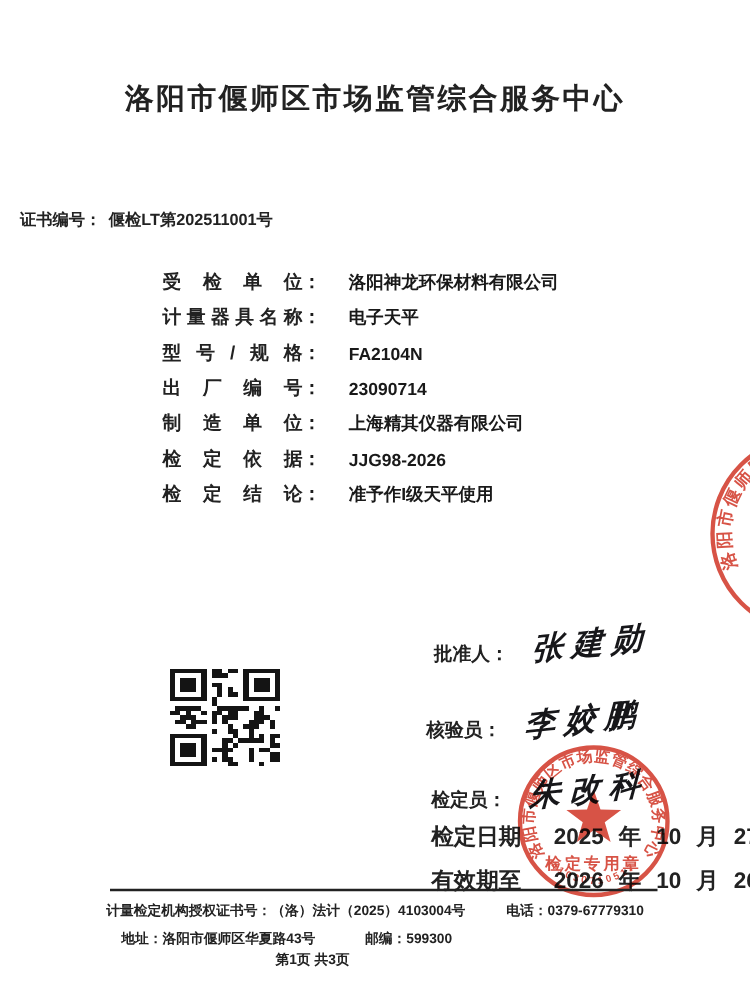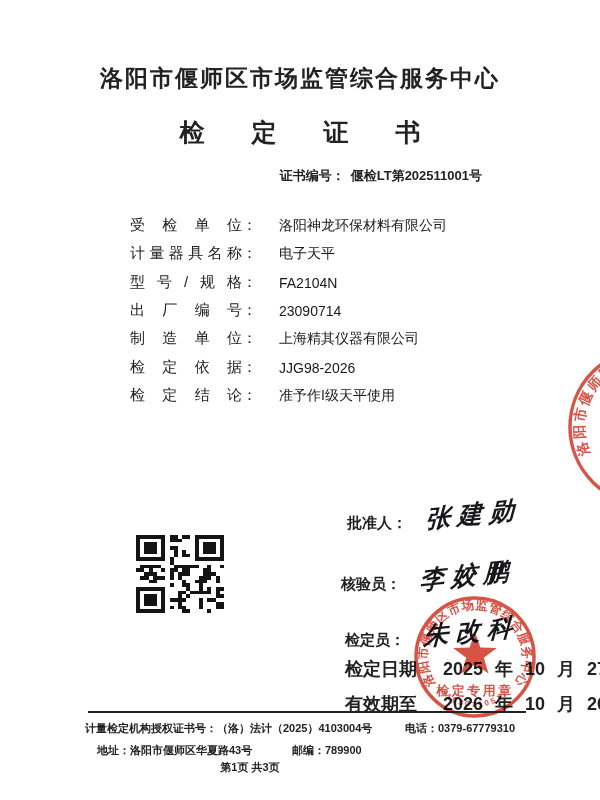--- a/index.html
+++ b/index.html
@@ -12,25 +12,25 @@
   .abs{position:absolute;}
   .org-title{
     top:63px;left:0;width:600px;text-align:center;
     font-size:23px;font-weight:bold;letter-spacing:2px;color:#222;
   }
   .doc-title{
     top:116px;left:0;width:600px;text-align:center;
     font-size:25px;font-weight:bold;letter-spacing:20px;text-indent:20px;color:#222;
   }
   .cert-line{
-    top:167px;left:6px;width:476px;text-align:right;
+    top:167px;left:16px;width:476px;text-align:left;
     font-size:13px;font-weight:bold;color:#222;
   }
   .cert-line .v{margin-left:6px;}
-  .field-row{left:130px;height:22px;font-weight:normal;white-space:nowrap;}
+  .field-row{left:130px;height:22px;font-weight:bold;white-space:nowrap;}
   .flabel{
     display:inline-block;width:112px;font-size:15px;
     text-align:justify;text-align-last:justify;vertical-align:middle;color:#222;
   }
   .fcolon{display:inline-block;font-size:15px;vertical-align:middle;}
   .fvalue{display:inline-block;margin-left:22px;font-size:14px;vertical-align:middle;color:#191919;}
   .sig-row{font-weight:bold;font-size:15px;color:#222;white-space:nowrap;}
   .sig-name{
     display:inline-block;margin-left:18px;font-size:25px;font-weight:bold;
     font-style:italic;letter-spacing:7px;color:#17171a;
@@ -44,21 +44,20 @@
   .stamp{mix-blend-mode:multiply;opacity:0.88;pointer-events:none;}
   #qr{left:136px;top:535px;width:88px;height:78px;}
   #qr svg{display:block;}
 </style>
 </head>
 <body>
 
 <div id="page">
 
   <div class="abs org-title">洛阳市偃师区市场监管综合服务中心</div>
-  <div class="abs doc-title">检 定 证 书</div>
 
   <div class="abs cert-line">
     <span>证书编号：</span><span class="v">偃检LT第202511001号</span>
   </div>
 
   <div class="abs field-row" style="top:216px">
     <span class="flabel">受检单位</span><span class="fcolon">：</span><span class="fvalue">洛阳神龙环保材料有限公司</span>
   </div>
   <div class="abs field-row" style="top:244px">
     <span class="flabel">计量器具名称</span><span class="fcolon">：</span><span class="fvalue">电子天平</span>
@@ -242,16 +241,16 @@
     <text font-size="8" font-weight="bold" fill="#d23b2c" letter-spacing="2.5">
       <textPath href="#serialArc" startOffset="50%" text-anchor="middle">41030710517</textPath>
     </text>
   </svg>
 
   <div class="abs divider"></div>
 
   <div class="abs foot" style="left:85px;top:721px">计量检定机构授权证书号：（洛）法计（2025）4103004号</div>
   <div class="abs foot" style="left:405px;top:721px">电话：0379-67779310</div>
   <div class="abs foot" style="left:97px;top:743px">地址：洛阳市偃师区华夏路43号</div>
-  <div class="abs foot" style="left:292px;top:743px">邮编：789900</div>
+  <div class="abs foot" style="left:292px;top:743px">邮编：599300</div>
   <div class="abs page-info">第1页 共3页</div>
 
 </div>
 
 </body></html>

